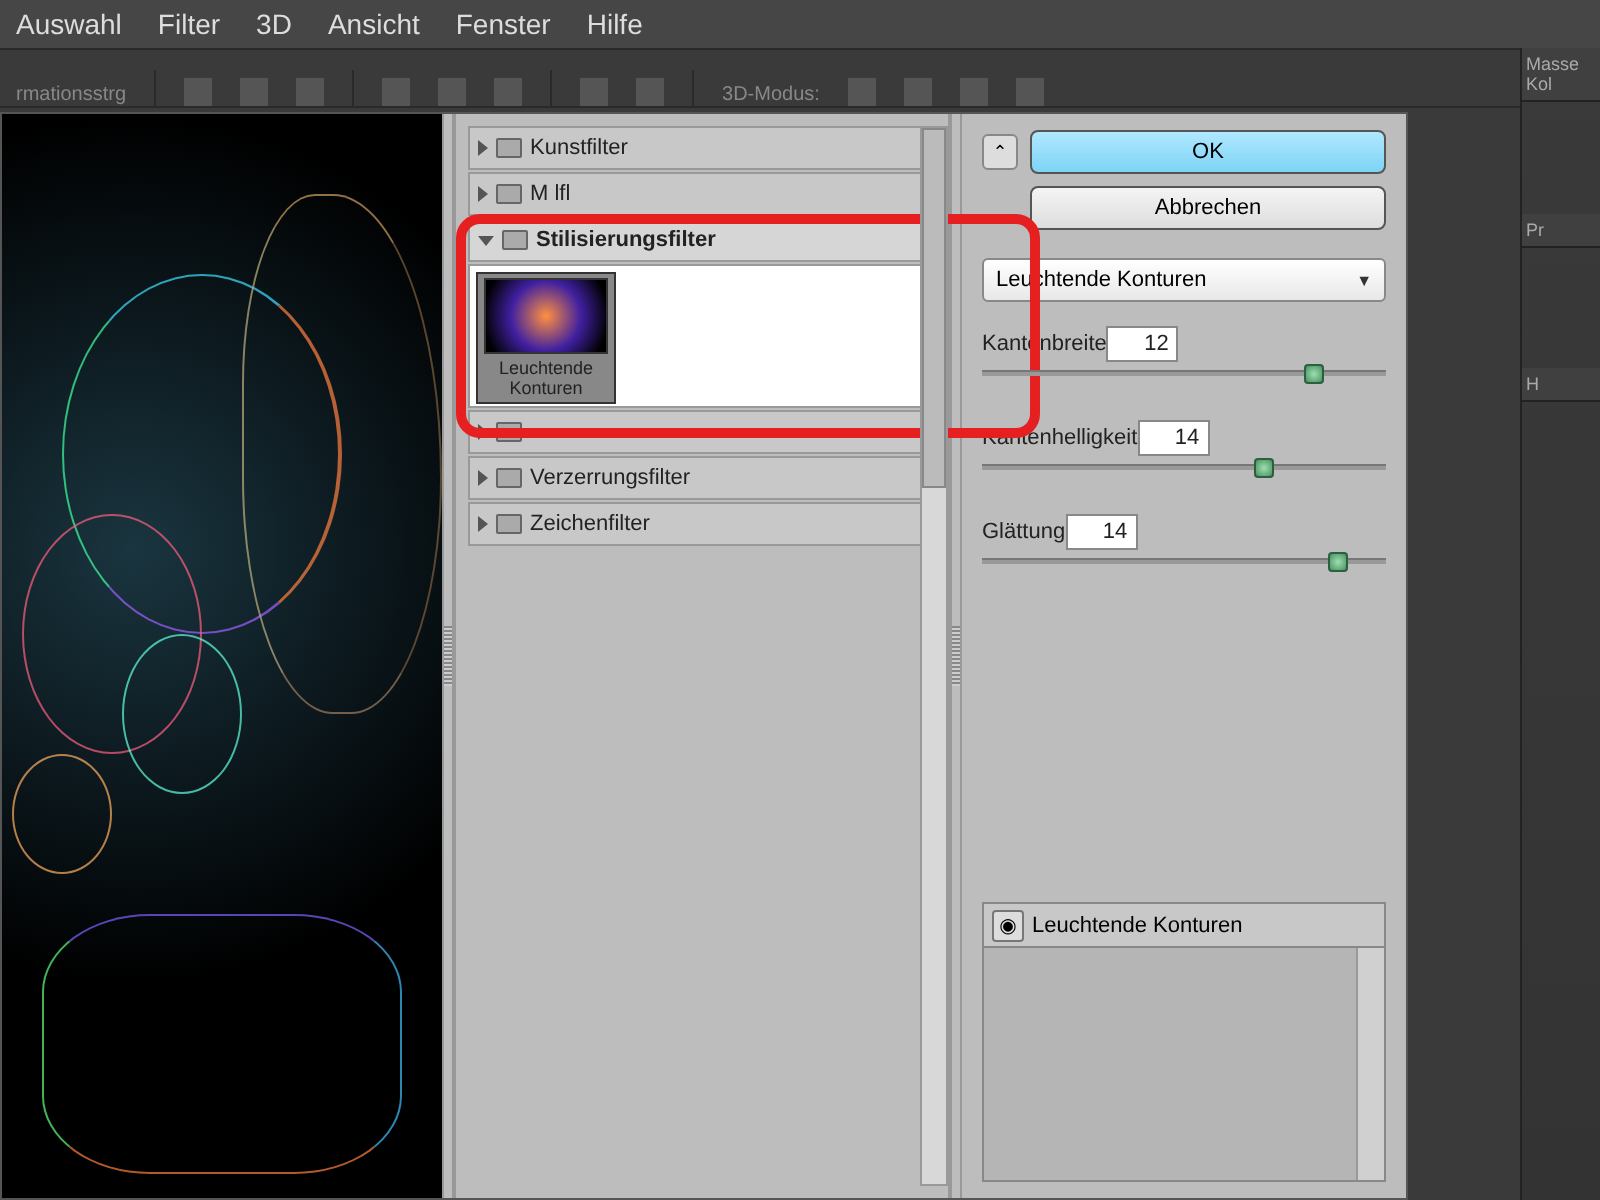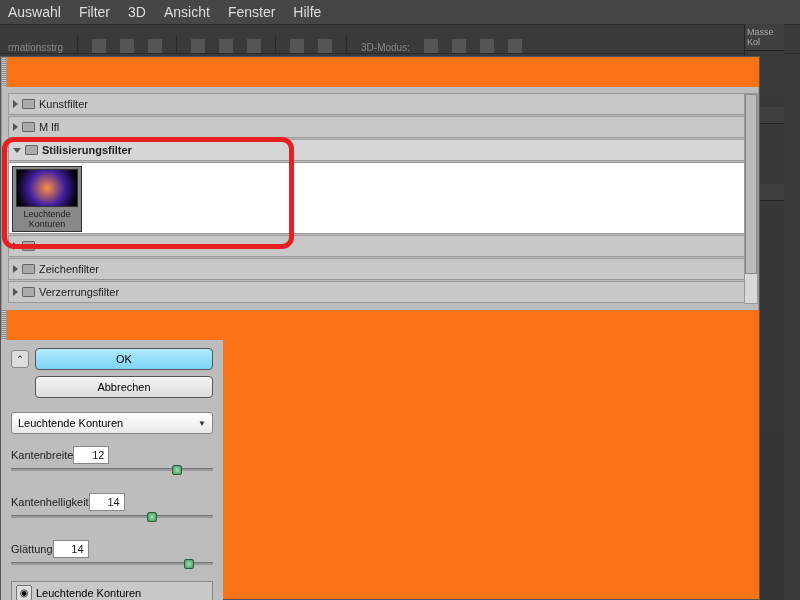--- a/index.html
+++ b/index.html
@@ -5,24 +5,24 @@
   * { box-sizing: border-box; margin: 0; padding: 0; font-family: Tahoma, Arial, sans-serif; }
   body { background: #3a3a3a; width: 800px; height: 600px; overflow: hidden; position: relative; }
   
   .menubar { background: #464646; height: 24px; display: flex; align-items: center; padding: 0 8px; gap: 18px; color: #ddd; font-size: 14px; }
   .menubar span { cursor: default; }
   
   .toolbar { background: #3a3a3a; height: 30px; border-top: 1px solid #2a2a2a; border-bottom: 1px solid #2a2a2a; display: flex; align-items: flex-end; padding: 0 8px; color: #888; font-size: 10px; gap: 14px; }
   .toolbar-icon { width: 14px; height: 14px; background: #555; display: inline-block; }
   .toolbar-sep { width: 1px; height: 18px; background: #2a2a2a; }
   
-  .right-overflow { position: absolute; right: 16px; top: 24px; width: 40px; height: 576px; background: linear-gradient(#3a3a3a,#333); border-left: 1px solid #222; }
+  .right-overflow { position: absolute; right: 0; top: 24px; width: 40px; height: 576px; background: linear-gradient(#3a3a3a,#333); border-left: 1px solid #222; }
   .right-tab { writing-mode: horizontal-tb; color: #aaa; font-size: 9px; padding: 3px 2px; border-bottom: 1px solid #222; background:#404040; }
   
-  .dialog { position: absolute; left: 0; top: 56px; width: 760px; height: 544px; background: #f97316; border: 1px solid #555; display: flex; flex-direction: column; }
+  .dialog { position: absolute; left: 0; top: 56px; width: 704px; height: 544px; background: #14532d; border: 1px solid #555; display: flex; }
   
   .preview-pane { width: 220px; background: #000; position: relative; overflow: hidden; }
   .preview-img { width: 220px; height: 544px; background: radial-gradient(circle at 30% 40%, #1a3540 0%, #000 60%); position: relative; }
   .neon-line { position: absolute; border: 1px solid; border-radius: 50%; opacity: 0.7; }
   
   .vsplit { width: 6px; background: #bdbdbd; border-left: 1px solid #999; border-right: 1px solid #999; display:flex; align-items:center; justify-content:center; }
   .vsplit-grip { width: 4px; height: 30px; background: repeating-linear-gradient(#888,#888 1px,#ccc 1px,#ccc 2px); }
   
   .browser-pane { flex: 1; background: #bdbdbd; border-left:1px solid #999; border-right:1px solid #999; padding: 6px 0; position: relative; }
   .browser-scroll { padding: 0 6px; }
@@ -140,26 +140,26 @@
         </div>
       </div>
       <div class="cat-row">
         <span class="triangle"></span>
         <span class="folder-icon"></span>
         <span></span>
       </div>
       <div class="cat-row">
         <span class="triangle"></span>
         <span class="folder-icon"></span>
+        <span>Verzerrungsfilter</span>
+      </div>
+      <div class="cat-row">
+        <span class="triangle"></span>
+        <span class="folder-icon"></span>
         <span>Zeichenfilter</span>
-      </div>
-      <div class="cat-row">
-        <span class="triangle"></span>
-        <span class="folder-icon"></span>
-        <span>Verzerrungsfilter</span>
       </div>
     </div>
     <div class="highlight-box"></div>
     <div class="browser-sb">
         <div class="browser-thumb"></div>
       </div>
   </div>
 
   <div class="vsplit">
       <div class="vsplit-grip"></div>

